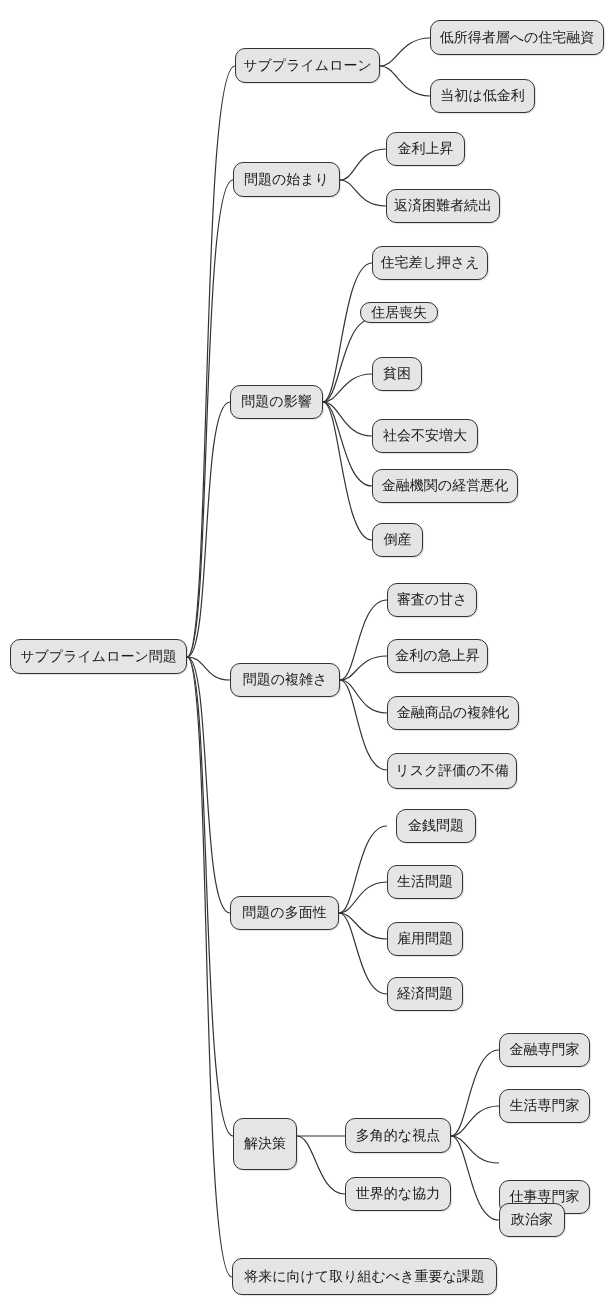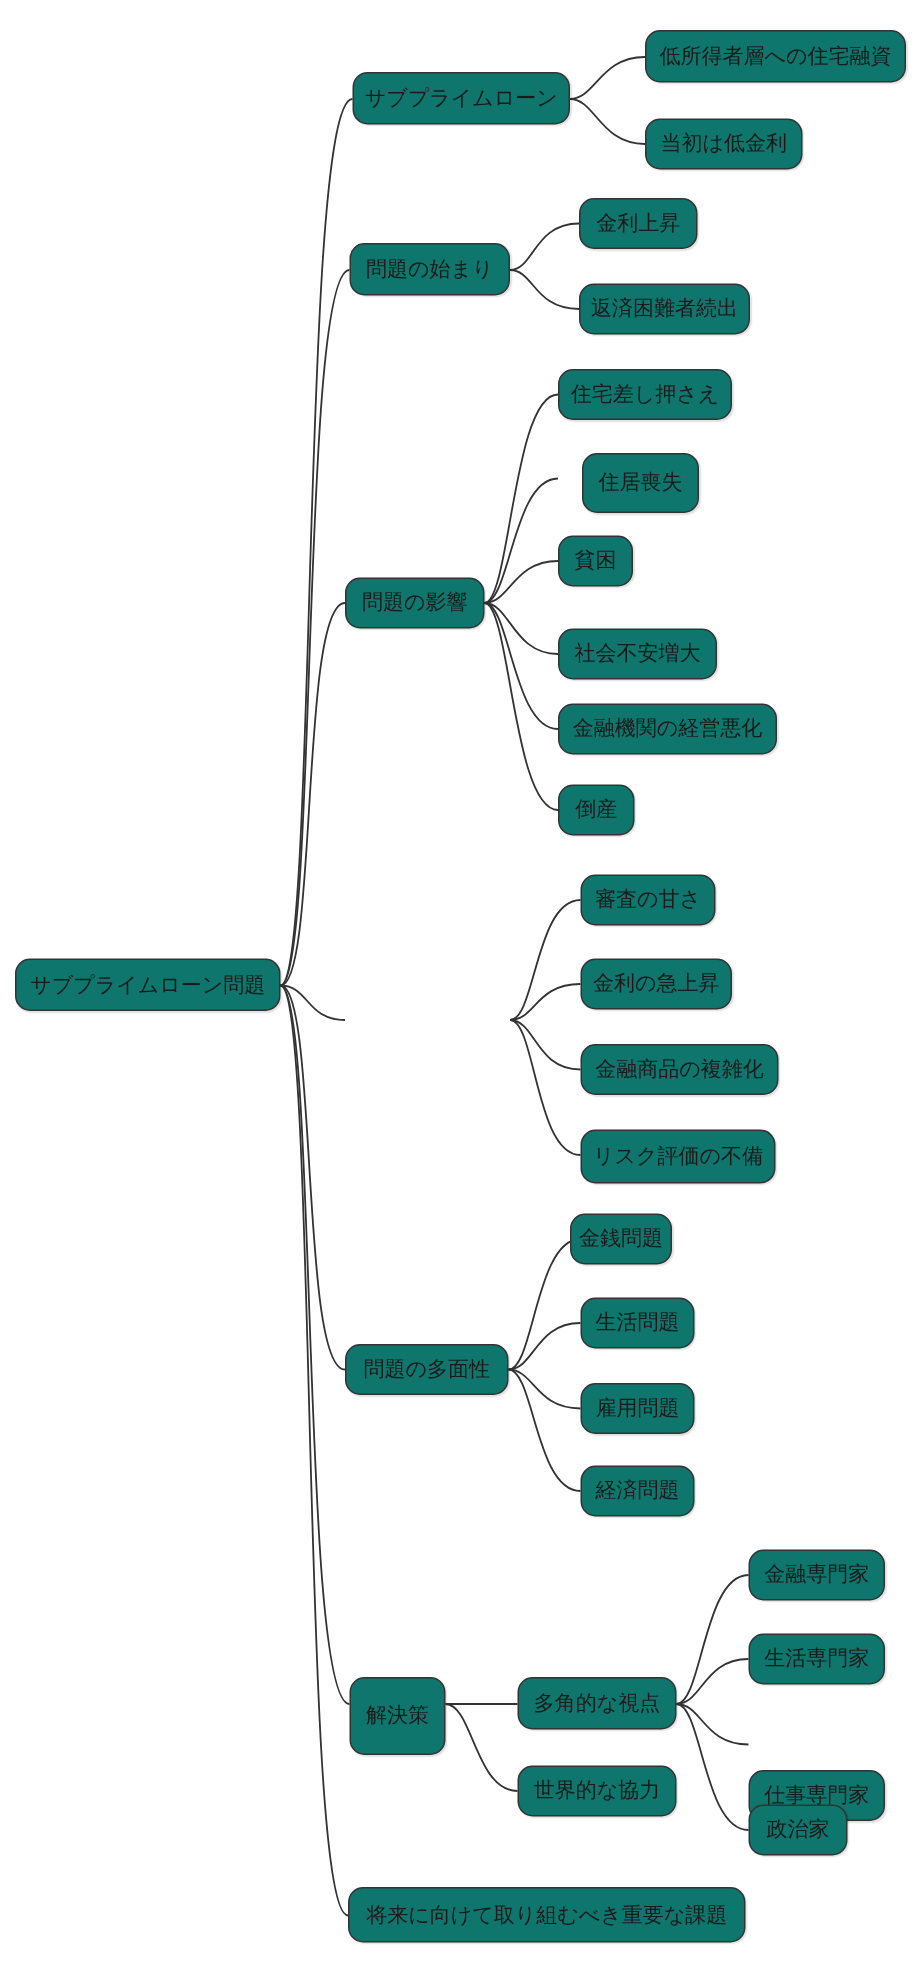--- a/index.html
+++ b/index.html
@@ -26,28 +26,29 @@
     fill: none;
     stroke: #333333;
     stroke-width: 1.2;
   }
   .node {
     position: absolute;
     box-sizing: border-box;
     display: flex;
     align-items: center;
     justify-content: center;
-    background: #0f766e;
+    background: #e5e5e5;
     border: 1.6px solid #333333;
     border-radius: 10px;
     color: #1a1a1a;
     font-size: 14px;
     line-height: 1;
     white-space: nowrap;
     box-shadow: 1px 1px 1px rgba(0,0,0,0.12);
+    font-family: Liberation Serif, serif;
   }
 </style>
 </head>
 <body>
 
 <div class="canvas">
 
   <svg class="edges" viewBox="0 0 614 1315" xmlns="http://www.w3.org/2000/svg">
     <path d="M187,657 C212,657 200,66 235,66"></path>
     <path d="M187,657 C212,657 200,180 233,180"></path>
@@ -94,33 +95,34 @@
   <div class="node" style="left:10px;top:639px;width:177px;height:35px">サブプライムローン問題</div>
   <div class="node" style="left:430px;top:20px;width:174px;height:35px">低所得者層への住宅融資</div>
   <div class="node" style="left:430px;top:79px;width:105px;height:34px">当初は低金利</div>
 
   <div class="node" style="left:233px;top:162px;width:107px;height:35px">問題の始まり</div>
   <div class="node" style="left:386px;top:132px;width:79px;height:34px">金利上昇</div>
   <div class="node" style="left:386px;top:189px;width:114px;height:34px">返済困難者続出</div>
 
   <div class="node" style="left:230px;top:385px;width:93px;height:34px">問題の影響</div>
   <div class="node" style="left:372px;top:246px;width:116px;height:34px">住宅差し押さえ</div>
-  <div class="node" style="left:388px;top:302px;width:78px;height:40px">住居喪失</div>
+  <div class="node" style="left:360px;top:302px;width:78px;height:21px">住居喪失</div>
   <div class="node" style="left:372px;top:357px;width:50px;height:34px">貧困</div>
   <div class="node" style="left:372px;top:419px;width:106px;height:34px">社会不安増大</div>
   <div class="node" style="left:372px;top:469px;width:146px;height:34px">金融機関の経営悪化</div>
   <div class="node" style="left:372px;top:523px;width:51px;height:34px">倒産</div>
 
+  <div class="node" style="left:230px;top:663px;width:110px;height:34px">問題の複雑さ</div>
   <div class="node" style="left:387px;top:583px;width:90px;height:34px">審査の甘さ</div>
   <div class="node" style="left:387px;top:639px;width:101px;height:34px">金利の急上昇</div>
   <div class="node" style="left:387px;top:696px;width:132px;height:34px">金融商品の複雑化</div>
   <div class="node" style="left:387px;top:753px;width:130px;height:36px">リスク評価の不備</div>
 
   <div class="node" style="left:230px;top:896px;width:109px;height:34px">問題の多面性</div>
-  <div class="node" style="left:380px;top:809px;width:68px;height:34px">金銭問題</div>
+  <div class="node" style="left:396px;top:809px;width:80px;height:34px">金銭問題</div>
   <div class="node" style="left:387px;top:865px;width:76px;height:34px">生活問題</div>
   <div class="node" style="left:387px;top:922px;width:76px;height:34px">雇用問題</div>
   <div class="node" style="left:387px;top:977px;width:76px;height:34px">経済問題</div>
 
   <div class="node" style="left:233px;top:1118px;width:64px;height:52px">解決策</div>
   <div class="node" style="left:345px;top:1118px;width:106px;height:35px">多角的な視点</div>
   <div class="node" style="left:499px;top:1033px;width:91px;height:34px">金融専門家</div>
   <div class="node" style="left:499px;top:1089px;width:91px;height:34px">生活専門家</div>
   <div class="node" style="left:499px;top:1180px;width:91px;height:34px">仕事専門家</div>
   <div class="node" style="left:499px;top:1203px;width:66px;height:34px">政治家</div>

